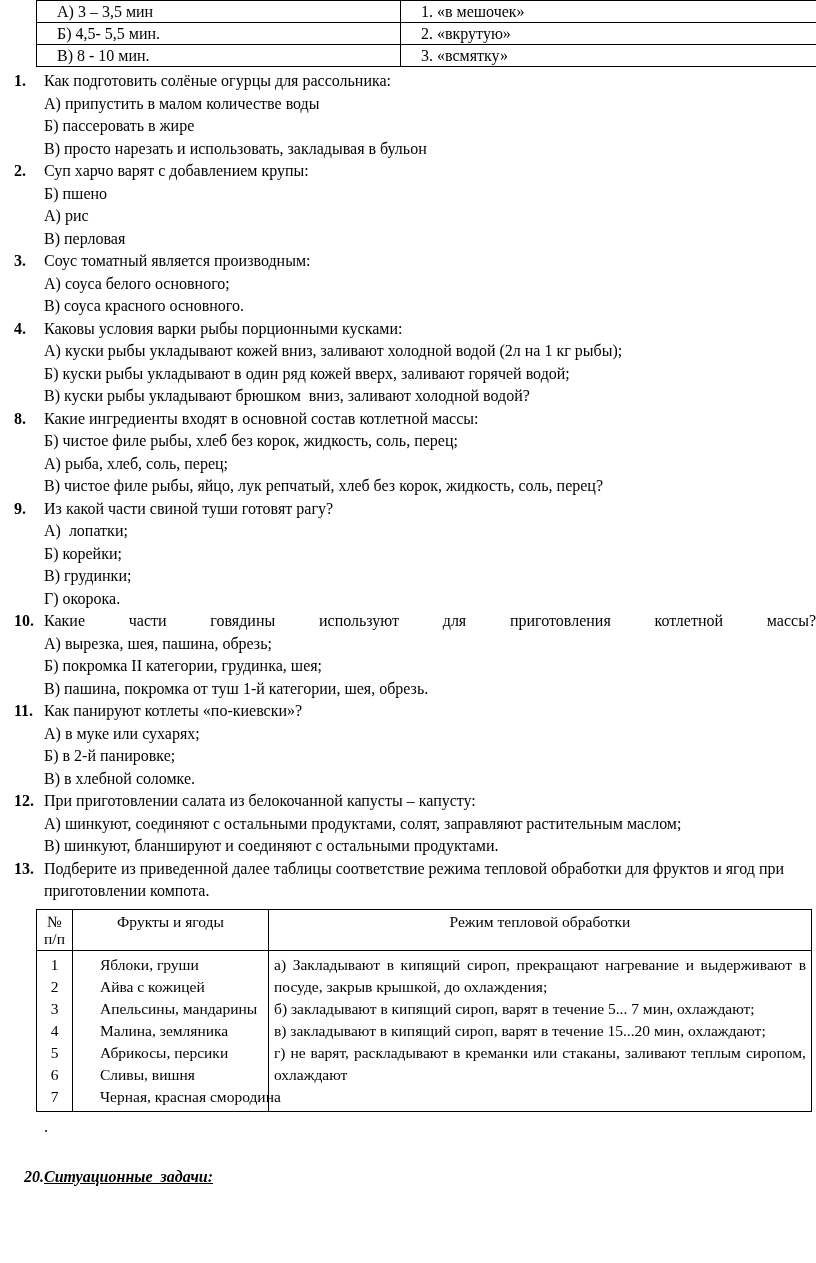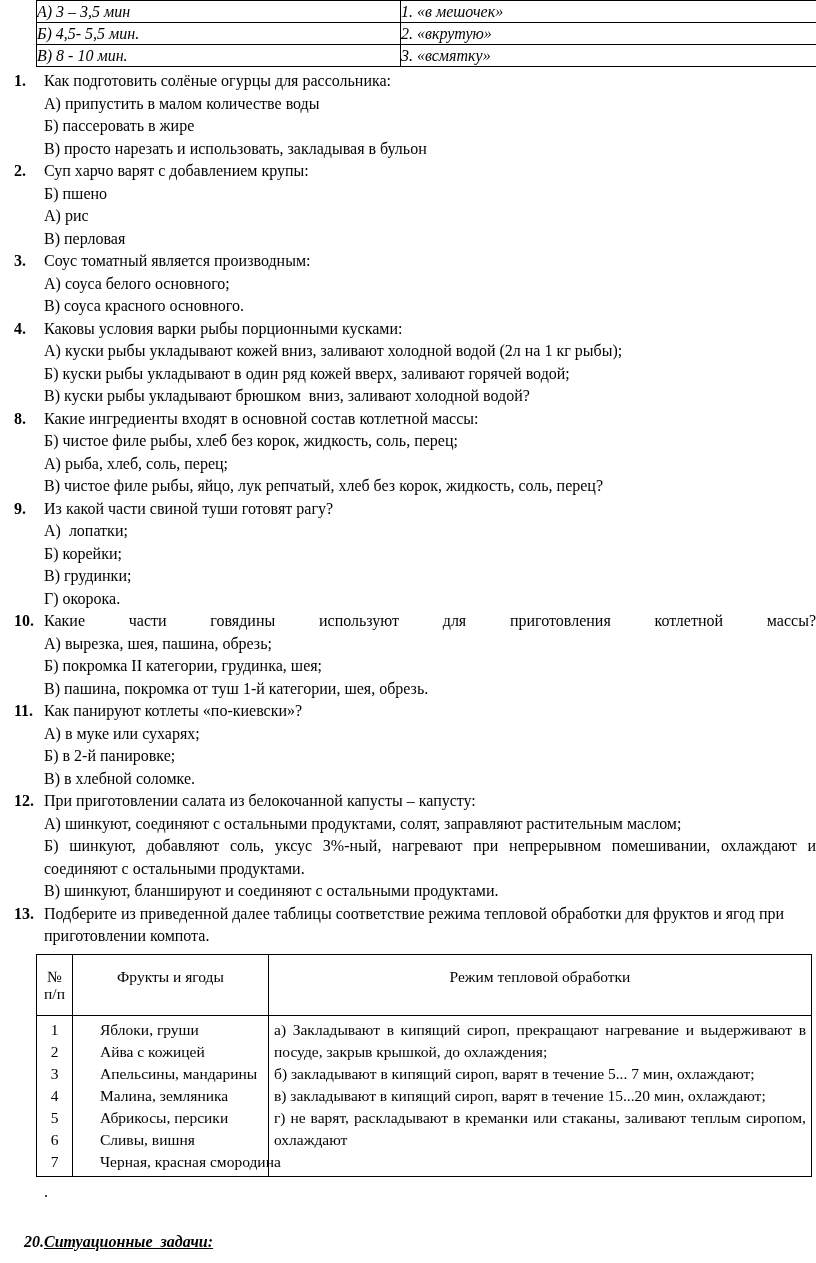--- a/index.html
+++ b/index.html
@@ -13,21 +13,21 @@
   }
   .page { position: relative; width: 816px; height: 1263px; }
 
   
   .match-table {
     border-collapse: collapse; table-layout: fixed;
     margin-left: 36px; width: 782px;
   }
   .match-table td {
     border: 1px solid #000; height: 22px;
-    padding: 0 0; line-height: 21px; vertical-align: middle; font-style: italic;
+    padding: 0 20px; line-height: 21px; vertical-align: middle;
   }
   .match-table td.c-time { width: 364px; }
 
   
   .questions { margin-top: 3px; }
   .question { padding-left: 14px; }
   .q-head { display: flex; }
   .q-num { flex: 0 0 30px; width: 30px; font-weight: bold; }
   .q-text { flex: 1; min-width: 0; }
   .q-options { margin-left: 30px; }
@@ -38,21 +38,21 @@
   
   .compote-table {
     border-collapse: collapse; table-layout: fixed;
     margin-left: 36px; margin-top: 6px; width: 776px;
     font-size: 15.5px;
   }
   .compote-table th, .compote-table td {
     border: 1px solid #000; vertical-align: top;
     font-weight: normal; padding: 3px 5px;
   }
-  .compote-table th { text-align: center; line-height: 17px; padding: 13px 2px; }
+  .compote-table th { text-align: center; line-height: 17px; padding: 3px 2px; }
   .col-num { width: 36px; }
   .col-fruits { width: 196px; }
   .cell-num { text-align: center; padding: 3px 2px; }
   .num-line, .fruit-line { line-height: 22px; }
   .fruit-line { white-space: nowrap; margin-left: 22px; }
   .regime { line-height: 22px; text-align: justify; }
 
   .dot-line { padding-left: 44px; margin-top: 4px; }
 
   
@@ -181,21 +181,20 @@
       </div>
     </div>
 
     <div class="question">
       <div class="q-head">
         <span class="q-num">12.</span>
         <span class="q-text">При приготовлении салата из белокочанной капусты – капусту:</span>
       </div>
       <div class="q-options">
         <div class="option">А) шинкуют, соединяют с остальными продуктами, солят, заправляют растительным маслом;</div>
-        <div class="option justify">Б) шинкуют, добавляют соль, уксус 3%-ный, нагревают при  непрерывном помешивании, охлаждают  и соединяют с остальными продуктами.</div>
         <div class="option">В) шинкуют, бланшируют и соединяют с остальными продуктами.</div>
       </div>
     </div>
 
     <div class="question">
       <div class="q-head">
         <span class="q-num">13.</span>
         <span class="q-text">Подберите из приведенной далее таблицы соответствие режима тепловой обработки для фруктов и ягод при приготовлении компота.</span>
       </div>
     </div>

